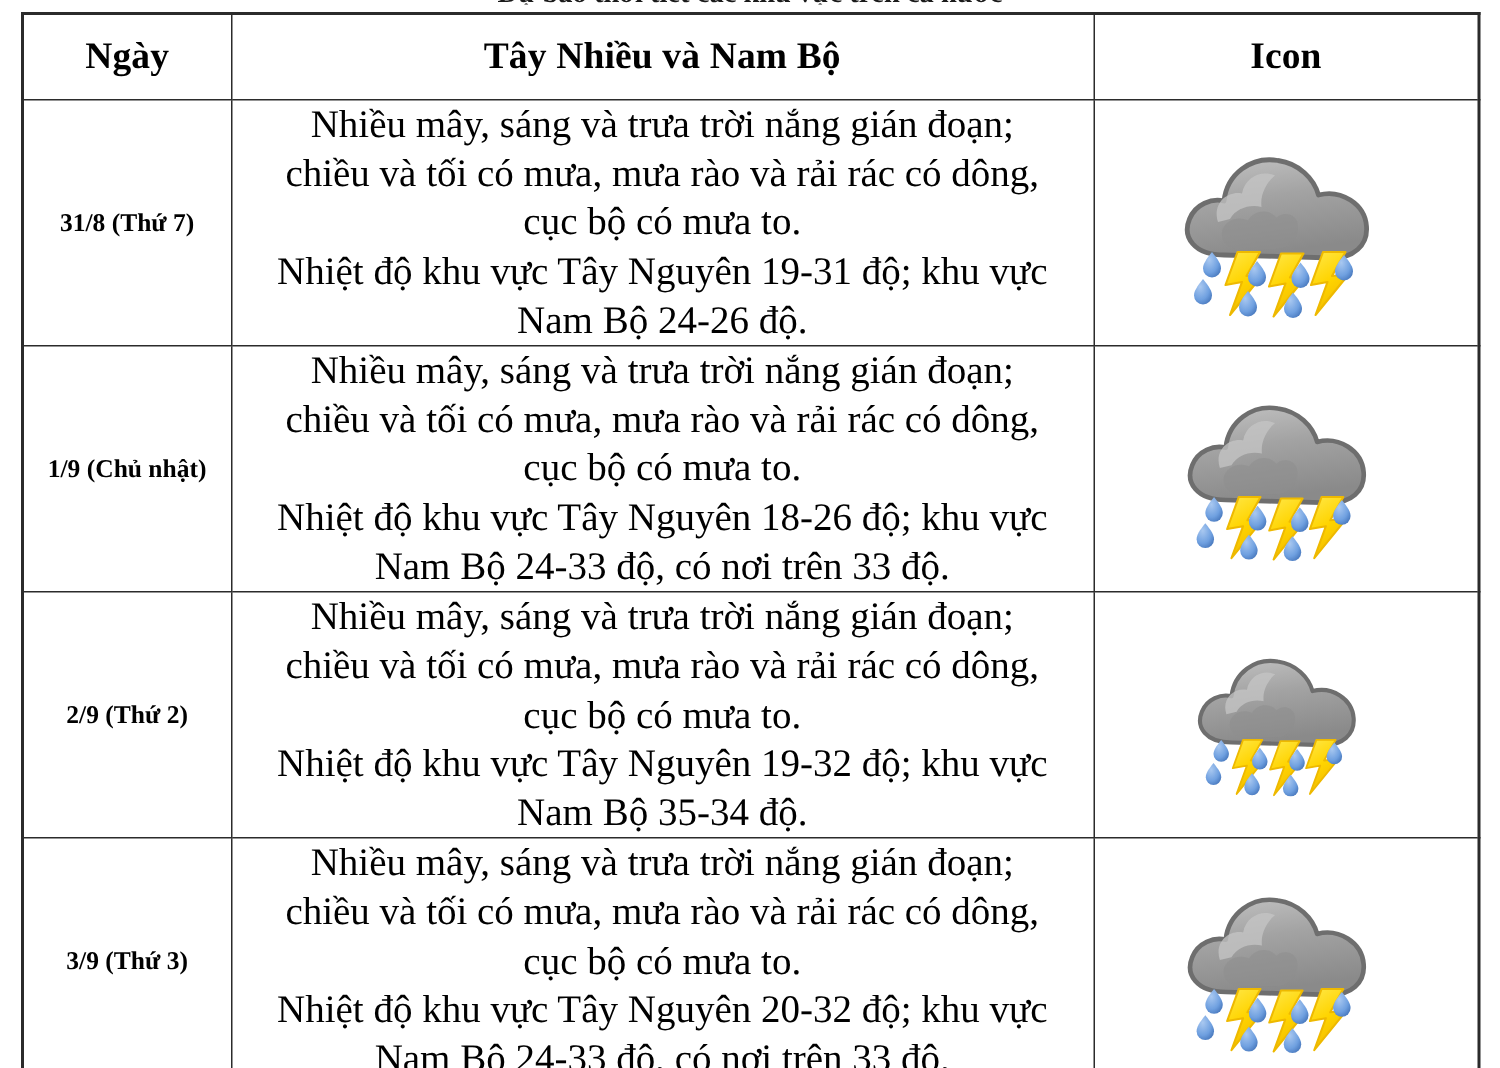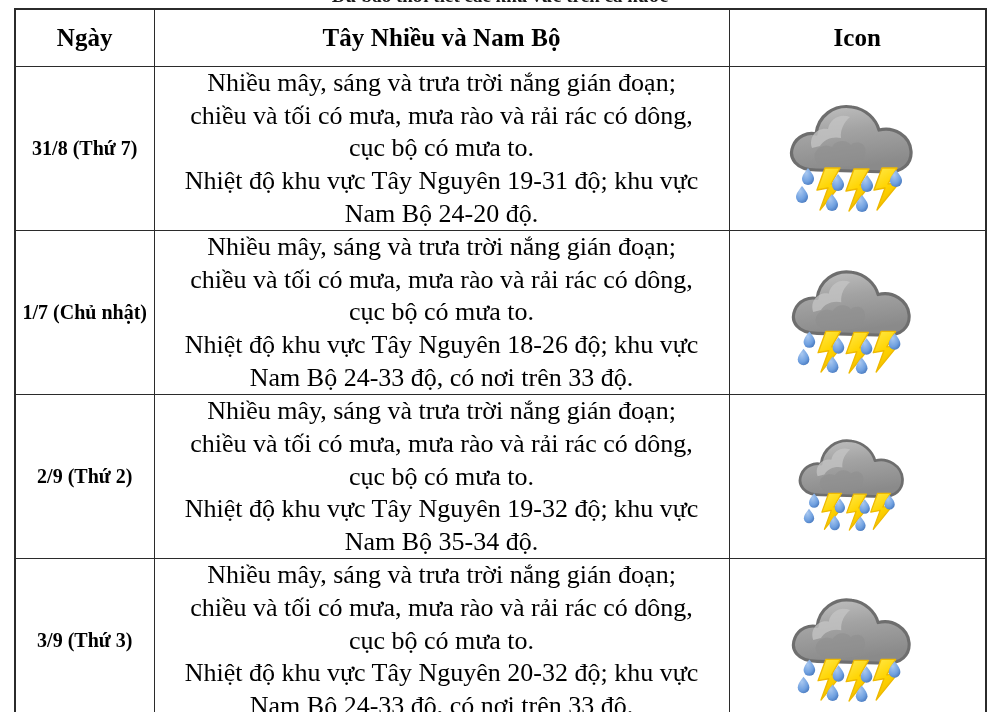--- a/index.html
+++ b/index.html
@@ -65,21 +65,21 @@
     height: 56px;
     font-size: 25px;
     font-weight: bold;
     text-align: center;
     letter-spacing: 0.1px;
   }
 
   
   .cell-day {
     text-align: center;
-    font-size: 20px;
+    font-size: 17px;
     font-weight: bold;
     line-height: 1.28;
     padding: 2px 8px;
   }
 
   .cell-desc {
     text-align: center;
     font-size: 26px;
     line-height: 1.255;
     padding: 4px 10px 4px 10px;
@@ -130,21 +130,21 @@
     </thead>
     <tbody>
 
       <tr class="r1">
         <td class="cell-day">31/8 (Thứ 7)</td>
         <td class="cell-desc">
           <p>Nhiều mây, sáng và trưa trời nắng gián đoạn;</p>
           <p>chiều và tối có mưa, mưa rào và rải rác có dông,</p>
           <p>cục bộ có mưa to.</p>
           <p>Nhiệt độ khu vực Tây Nguyên 19-31 độ; khu vực</p>
-          <p>Nam Bộ 24-20 độ.</p>
+          <p>Nam Bộ 24-26 độ.</p>
         </td>
         <td class="cell-icon">
           <div class="icon-holder">
             <svg width="146" height="126" viewBox="0 0 146 126" aria-hidden="true">
               <defs>
                 <linearGradient id="cg1" x1="0" y1="0" x2="0.25" y2="1">
                   <stop offset="0%" stop-color="#c2c2c2"></stop>
                   <stop offset="45%" stop-color="#a3a3a3"></stop>
                   <stop offset="100%" stop-color="#8a8a8a"></stop>
                 </linearGradient>
@@ -181,21 +181,21 @@
                 <path d="M84 109 c4 5 6 8 6 11 a6 6 0 0 1 -12 0 c0 -3 2 -6 6 -11 z" fill="url(#dg1)"></path>
                 <path d="M118 84 c4 5 6 8 6 11 a6 6 0 0 1 -12 0 c0 -3 2 -6 6 -11 z" fill="url(#dg1)"></path>
               </g>
             </svg>
           </div>
 
         </td>
       </tr>
 
       <tr class="r2">
-        <td class="cell-day">1/7 (Chủ nhật)</td>
+        <td class="cell-day">1/9 (Chủ nhật)</td>
         <td class="cell-desc">
           <p>Nhiều mây, sáng và trưa trời nắng gián đoạn;</p>
           <p>chiều và tối có mưa, mưa rào và rải rác có dông,</p>
           <p>cục bộ có mưa to.</p>
           <p>Nhiệt độ khu vực Tây Nguyên 18-26 độ; khu vực</p>
           <p>Nam Bộ 24-33 độ, có nơi trên 33 độ.</p>
         </td>
         <td class="cell-icon">
           <div class="icon-holder">
             <svg width="142" height="122" viewBox="0 0 146 126" aria-hidden="true">

